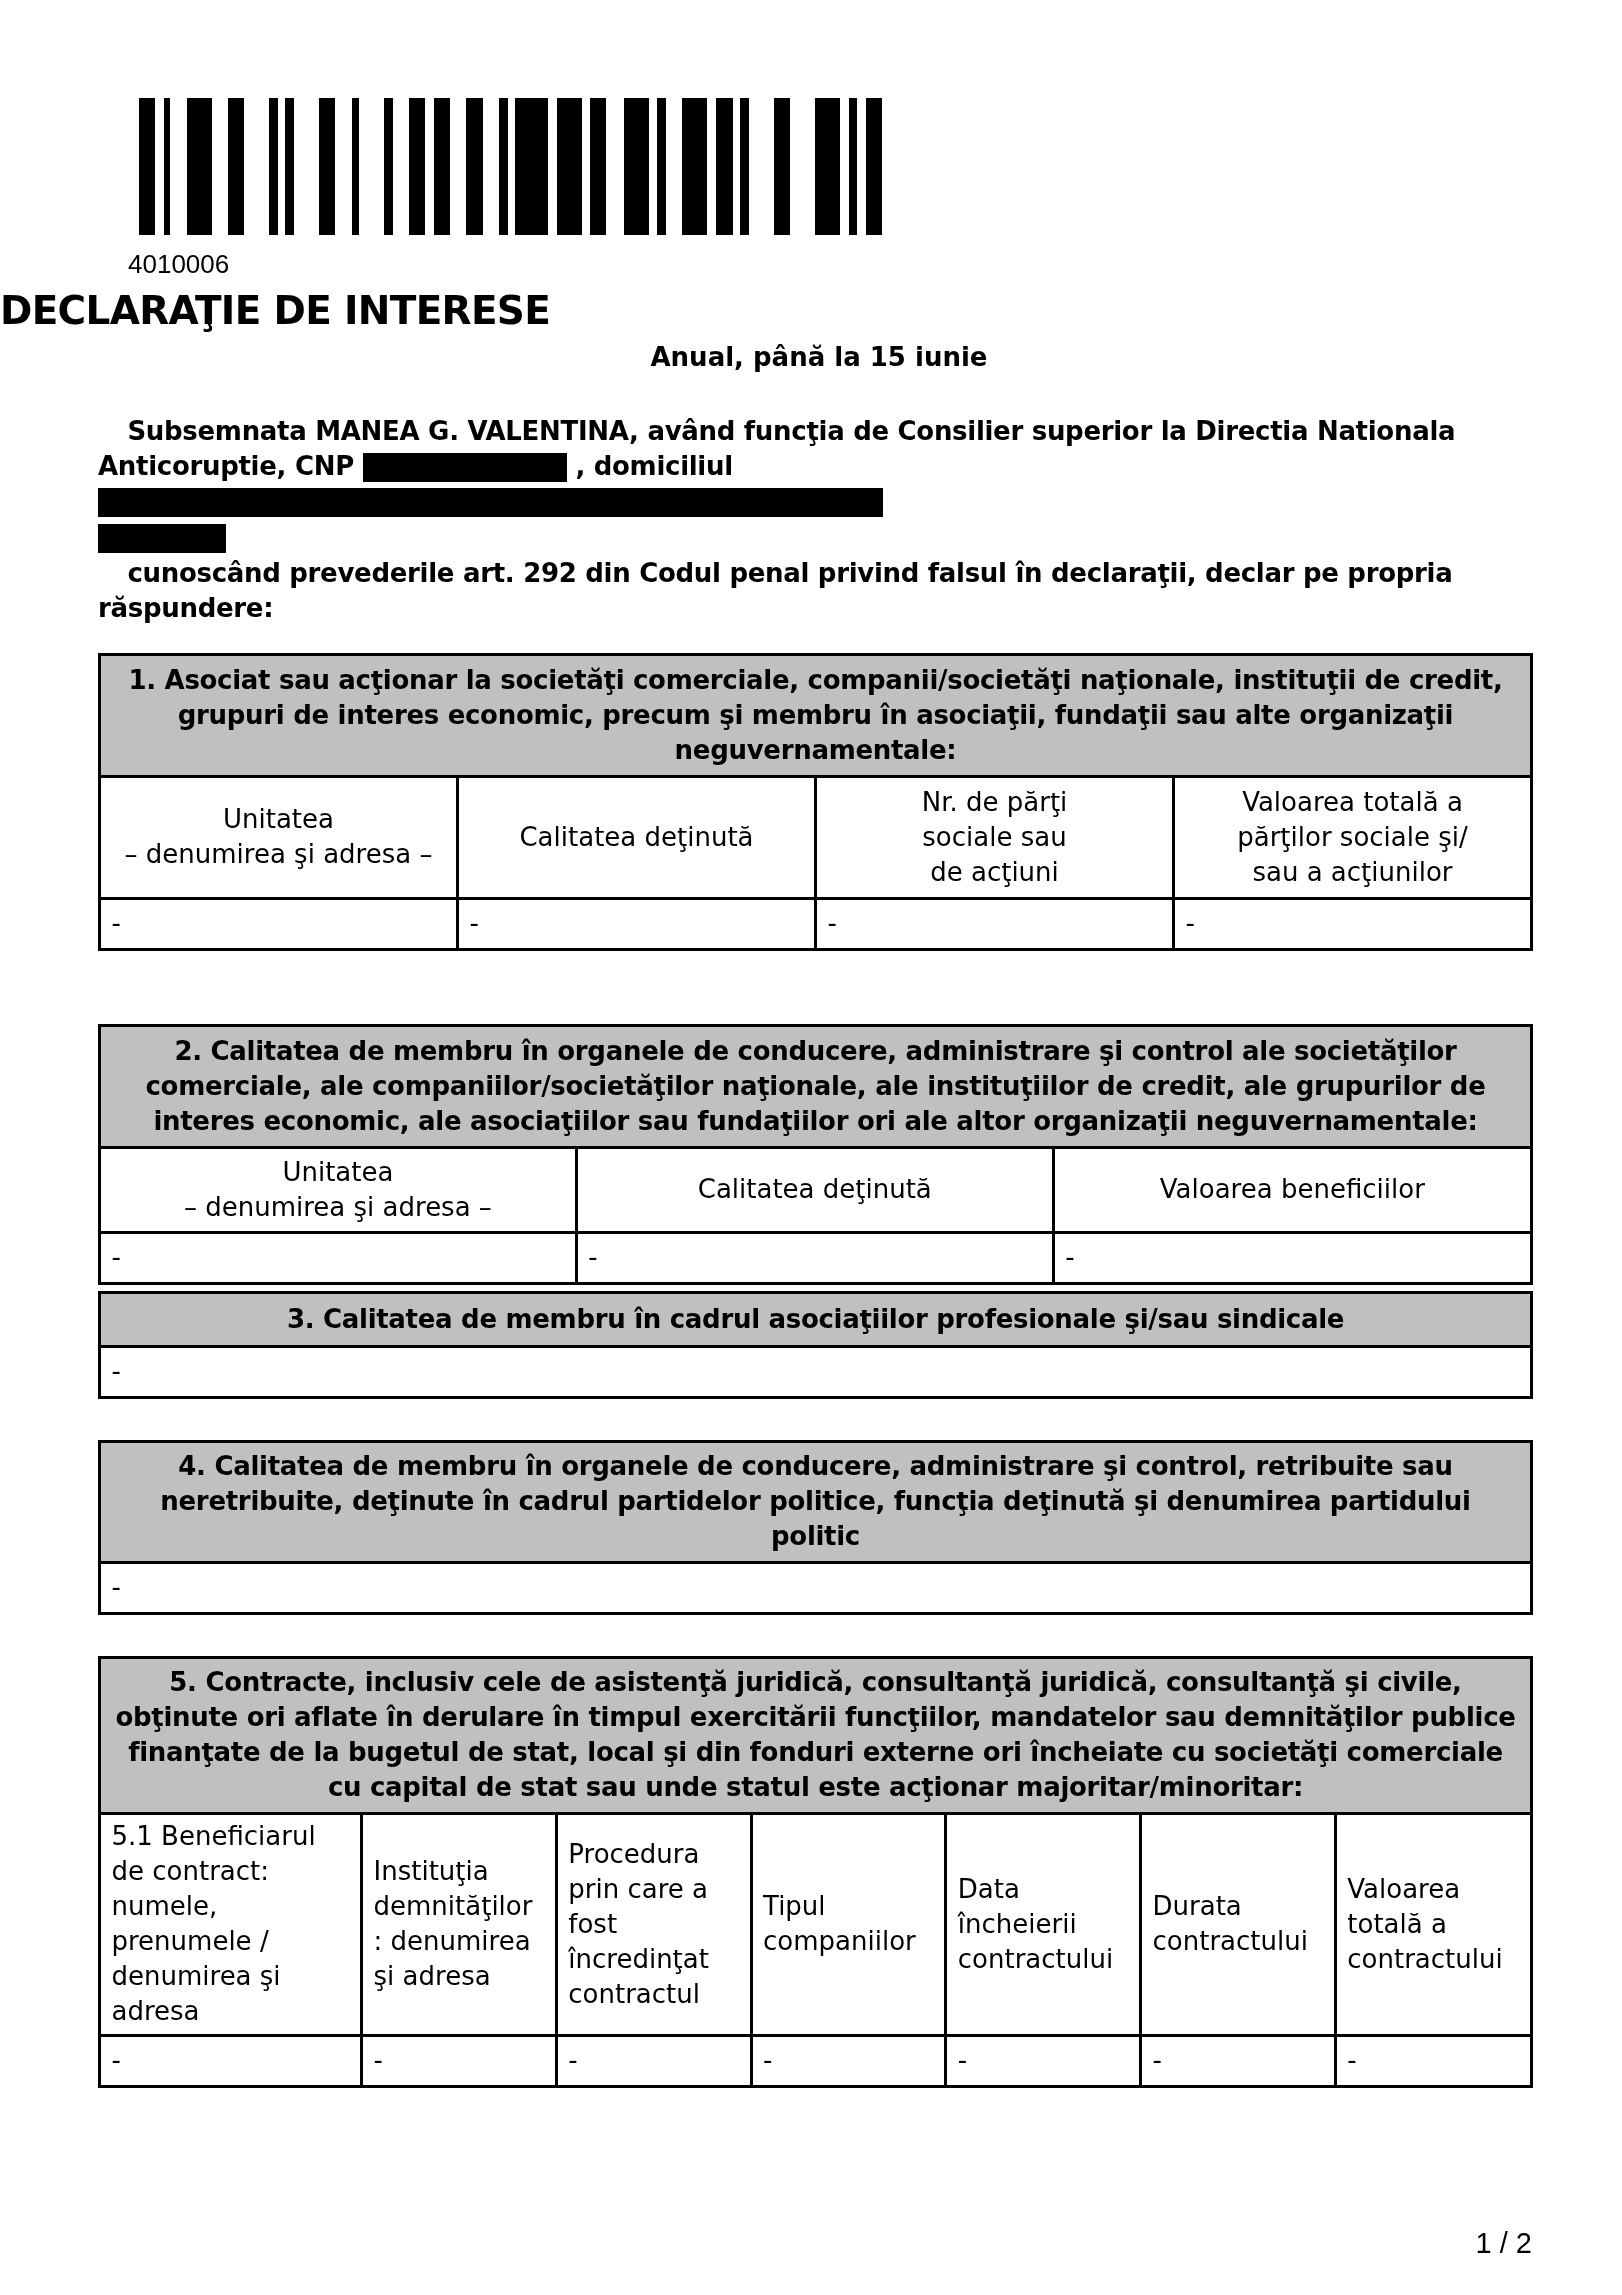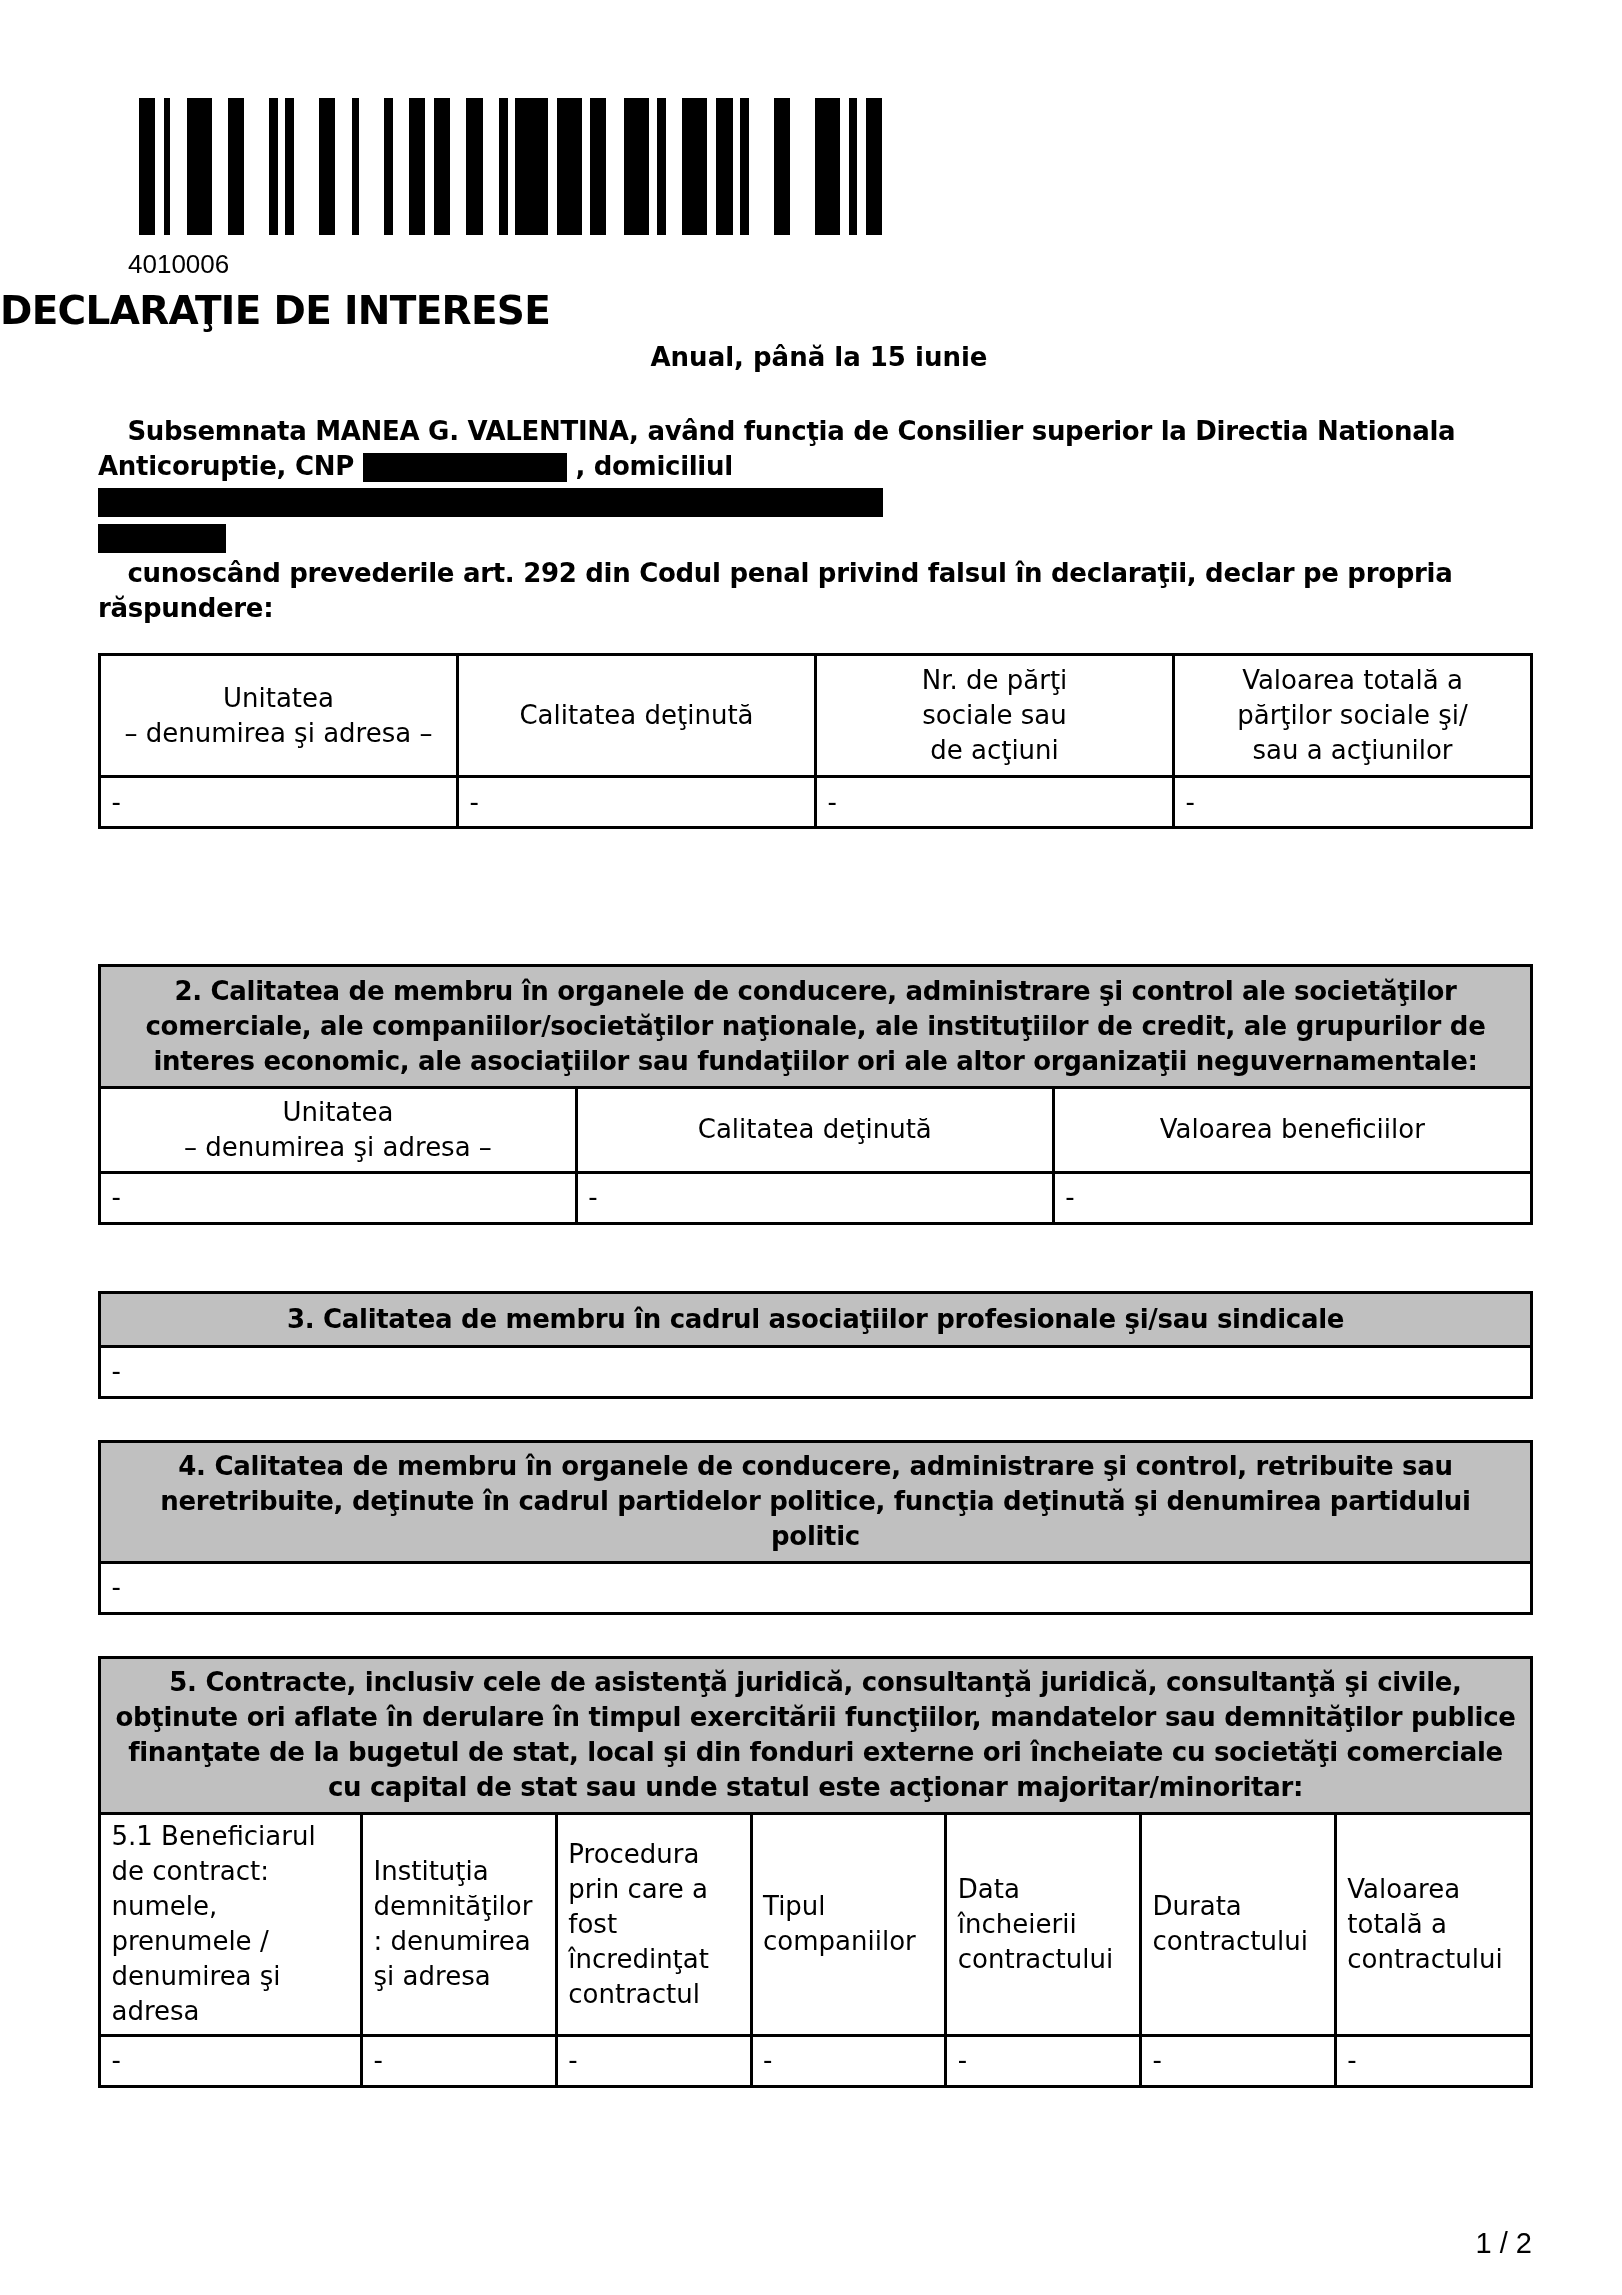--- a/index.html
+++ b/index.html
@@ -87,41 +87,44 @@
 </div>
 
 <table class="sec" style="top:653px;">
   <colgroup>
       <col style="width:25%">
       <col style="width:25%">
       <col style="width:25%">
       <col style="width:25%">
     </colgroup>
   <tbody>
+      <tr>
+        <td class="head" colspan="4" style="height:111px;">1. Asociat sau acţionar la societăţi comerciale, companii/societăţi naţionale, instituţii de credit, grupuri de interes economic, precum şi membru în asociaţii, fundaţii sau alte organizaţii neguvernamentale:</td>
+      </tr>
   <tr style="height:122px;">
     <td class="colh" style="white-space:pre-line;">Unitatea
 – denumirea şi adresa –</td>
     <td class="colh" style="white-space:pre-line;">Calitatea deţinută</td>
     <td class="colh" style="white-space:pre-line;">Nr. de părţi
 sociale sau
 de acţiuni</td>
     <td class="colh" style="white-space:pre-line;">Valoarea totală a
 părţilor sociale şi/
 sau a acţiunilor</td>
   </tr>
   <tr style="height:51px;">
     <td class="val">-</td>
     <td class="val">-</td>
     <td class="val">-</td>
     <td class="val">-</td>
   </tr>
 </tbody>
   </table>
 
-<table class="sec" style="top:964px;">
+<table class="sec" style="top:1024px;">
   <colgroup>
       <col style="width:33.3%">
       <col style="width:33.3%">
       <col style="width:33.4%">
     </colgroup>
   <tbody>
       <tr>
         <td class="head" colspan="3" style="height:111px;">2. Calitatea de membru în organele de conducere, administrare şi control ale societăţilor comerciale, ale companiilor/societăţilor naţionale, ale instituţiilor de credit, ale grupurilor de interes economic, ale asociaţiilor sau fundaţiilor ori ale altor organizaţii neguvernamentale:</td>
       </tr>
   <tr style="height:85px;">

